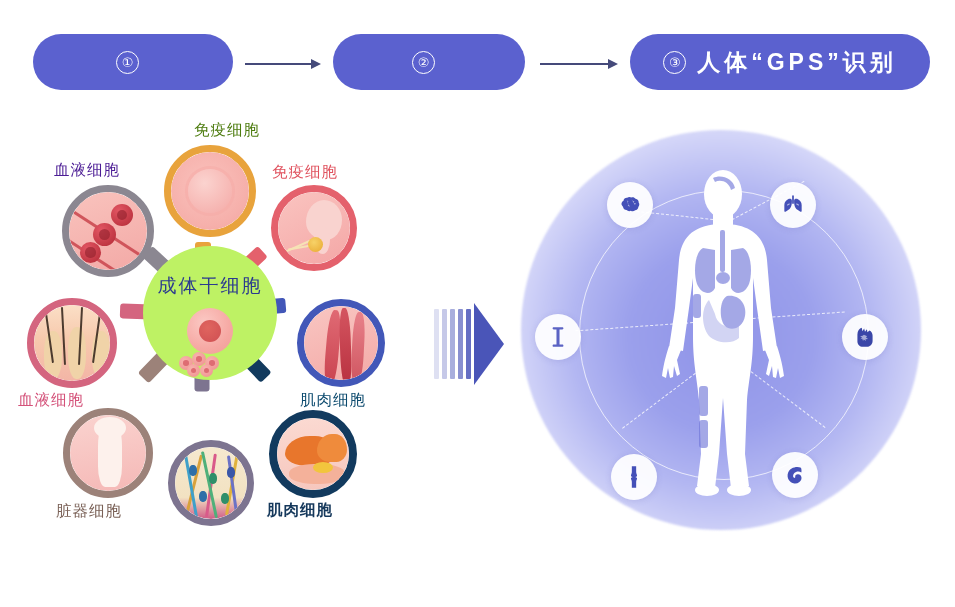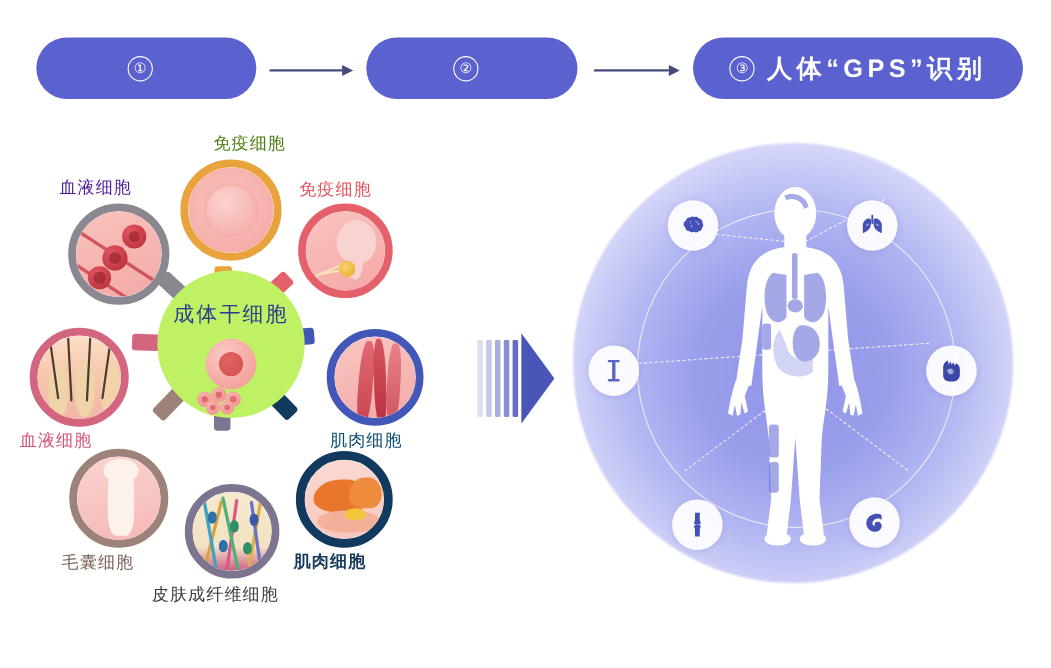--- a/index.html
+++ b/index.html
@@ -286,30 +286,29 @@
         <div class="fib" style="left:40px;top:3px;height:68px;background:#4fb07a;transform:rotate(-12deg);"></div>
         <div class="fib" style="left:50px;top:6px;height:62px;background:#e0b23c;transform:rotate(10deg);"></div>
         <div class="fib" style="left:60px;top:8px;height:58px;background:#6b72c6;transform:rotate(-8deg);"></div>
         <div class="fibdot" style="left:14px;top:18px;width:8px;height:11px;background:#2f6fa8;"></div>
         <div class="fibdot" style="left:34px;top:26px;width:8px;height:11px;background:#2f8f6a;"></div>
         <div class="fibdot" style="left:52px;top:20px;width:8px;height:11px;background:#3a57a8;"></div>
         <div class="fibdot" style="left:24px;top:44px;width:8px;height:11px;background:#2f6fa8;"></div>
         <div class="fibdot" style="left:46px;top:46px;width:8px;height:11px;background:#2f8f6a;"></div>
       </div>
     </div>
-    <div class="lbl" style="left:138px;top:412px;color:#3b3b45;">皮肤成纤维细胞</div>
 
     <div class="node" style="left:63px;top:290px;width:90px;height:90px;border:7px solid #9c8279;background:#fff;">
       <div class="art">
         <div class="bone-bg"></div>
         <div class="bone-shape" style="left:28px;top:4px;width:24px;height:68px;"></div>
         <div class="bone-shape" style="left:24px;top:2px;width:32px;height:22px;border-radius:50%;"></div>
       </div>
     </div>
-    <div class="lbl" style="left:56px;top:383px;color:#7a6157;">毛囊细胞</div>
+    <div class="lbl" style="left:56px;top:383px;color:#7a6157;">脏器细胞</div>
 
     <div class="node" style="left:27px;top:180px;width:90px;height:90px;border:7px solid #d4657f;background:#fff;">
       <div class="art">
         <div class="hair-bg"></div>
         <div class="hair-follicle" style="left:10px;top:26px;width:18px;height:48px;"></div>
         <div class="hair-follicle" style="left:34px;top:22px;width:18px;height:52px;"></div>
         <div class="hair-follicle" style="left:58px;top:26px;width:18px;height:48px;"></div>
         <div class="hair-strand" style="left:18px;top:4px;height:54px;transform:rotate(-8deg);"></div>
         <div class="hair-strand" style="left:30px;top:2px;height:58px;transform:rotate(-3deg);"></div>
         <div class="hair-strand" style="left:44px;top:2px;height:58px;transform:rotate(3deg);"></div>

